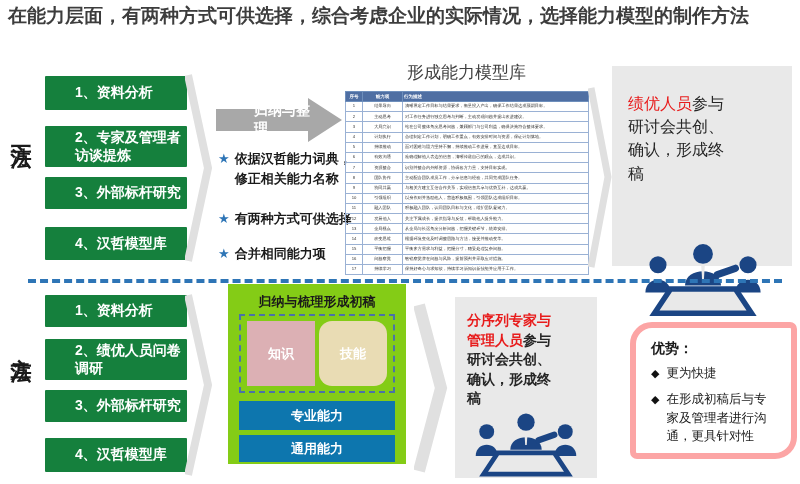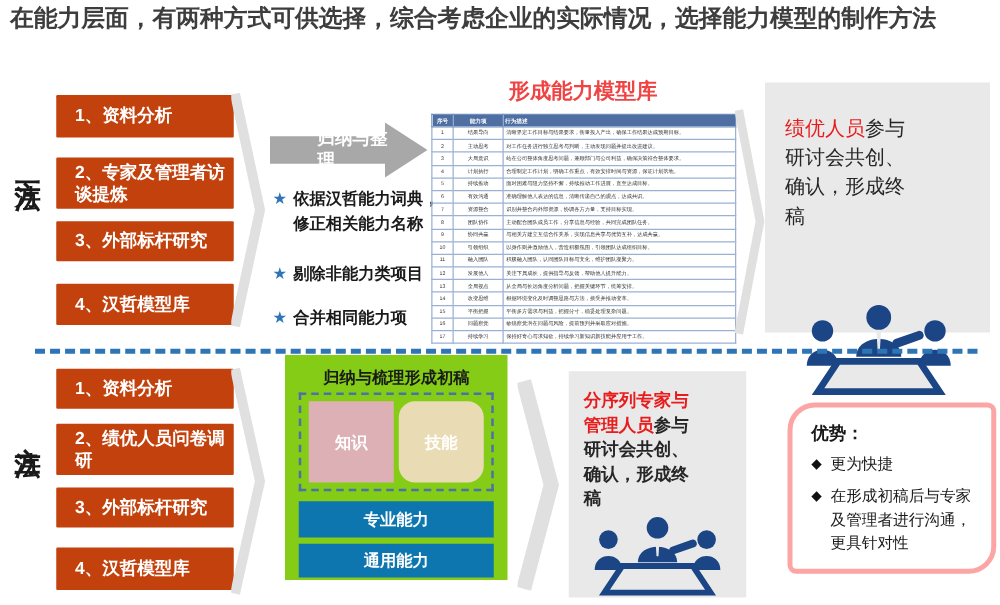--- a/index.html
+++ b/index.html
@@ -9,23 +9,23 @@
 
   .title { position:absolute; left:8px; top:4px; width:786px;
     font-size:19px; font-weight:bold; color:#3d3d3d; line-height:1.3; }
 
   .vlabel { position:absolute; left:9px; width:26px;
     writing-mode:vertical-rl; text-orientation:upright;
     font-size:21px; font-weight:bold; color:#1a1a1a; letter-spacing:4px; }
   #m1-label { top:127px; }
   #m2-label { top:341px; }
 
-  .step { position:absolute; left:45px; width:142px; background:#c2410c; color:#fff;
+  .step { position:absolute; left:45px; width:142px; background:#15803d; color:#fff;
     font-size:14px; font-weight:bold; display:flex; align-items:center;
-    padding-left:15px; line-height:1.25; border-radius:1px; }
+    padding-left:30px; line-height:1.25; border-radius:1px; }
   #m1-s0 { top:76px;  height:34px; }
   #m1-s1 { top:126px; height:41px; }
   #m1-s2 { top:177px; height:32px; }
   #m1-s3 { top:227px; height:33px; }
   #m2-s0 { top:295px; height:32px; }
   #m2-s1 { top:339px; height:41px; }
   #m2-s2 { top:390px; height:32px; }
   #m2-s3 { top:438px; height:34px; }
 
   .chevron { position:absolute; }
@@ -37,21 +37,21 @@
 
   .bullet { position:absolute; left:218px; display:flex; font-size:13px;
     font-weight:bold; color:#1a1a1a; line-height:1.55; }
   .bullet .star { color:#2e75b6; margin-right:5px; font-size:13px; }
   .bullet .btxt { width:124px; }
   #bullet-0 { top:149px; }
   #bullet-1 { top:209px; }
   #bullet-2 { top:244px; }
 
   .tbl-title { position:absolute; left:345px; top:61px; width:243px; text-align:center;
-    font-size:17px; font-weight:bold; color:#ef4444; }
+    font-size:17px; font-weight:normal; color:#404040; }
   .captable { position:absolute; left:345px; top:91px; width:243px;
     border-collapse:collapse; table-layout:fixed; }
   .captable th { background:#4f6fa3; color:#fff; font-size:4.5px; font-weight:bold;
     height:10px; border:0.5px solid #6e8fbc; padding:0 1px; overflow:hidden; white-space:nowrap; }
   .captable td { font-size:4.2px; color:#333; height:10.2px; line-height:1;
     border:0.5px solid #9ab1d4; padding:0 2px; overflow:hidden; white-space:nowrap; }
   .captable .c0 { width:17px; text-align:center; }
   .captable .c1 { width:40px; text-align:center; }
   .captable .c2 { width:186px; text-align:left; }
 
@@ -78,21 +78,21 @@
   .soft { flex:1; display:flex; align-items:center; justify-content:center;
     color:#fff; font-size:13px; font-weight:bold; }
   .soft.knowledge { background:#dcb0b4; }
   .soft.skill { background:#e9dcb4;border-radius:13px; }
   .hardbox { position:absolute; left:11px; width:156px; background:#0d76ae; color:#fff;
     font-size:13px; font-weight:bold; display:flex; align-items:center; justify-content:center; }
   #prof-box { top:117px; height:29px; }
   #gen-box  { top:151px; height:27px; }
 
   .advbox { position:absolute; left:630px; top:322px; width:167px; height:137px;
-    background:#fff; border:4px solid #fca5a5; border-radius:22px 7px 22px 7px;
+    background:#fff; border:6px solid #fca5a5; border-radius:22px 7px 22px 7px;
     padding:12px 13px 8px 15px; }
   .advbox .atitle { font-size:14px; font-weight:bold; color:#1a1a1a; margin-bottom:6px; }
   .advitem { display:flex; font-size:12.5px; color:#1a1a1a; line-height:1.5; margin-bottom:7px; }
   .advitem .dia { margin-right:7px; font-size:11px; color:#111; line-height:1.7; }
 </style>
 </head>
 <body>
 
 <div id="canvas">
 
@@ -115,21 +115,21 @@
     </svg>
     <div class="lbl">归纳与整理</div>
   </div>
 
   <div class="bullet" id="bullet-0">
     <span class="star">★</span>
     <span class="btxt">依据汉哲能力词典，修正相关能力名称</span>
   </div>
   <div class="bullet" id="bullet-1">
     <span class="star">★</span>
-    <span class="btxt">剔除非能力类项目</span>
+    <span class="btxt">有两种方式可供选择</span>
   </div>
   <div class="bullet" id="bullet-2">
     <span class="star">★</span>
     <span class="btxt">合并相同能力项</span>
   </div>
 
   <div class="tbl-title">形成能力模型库</div>
   <table class="captable">
     <thead>
       <tr>

